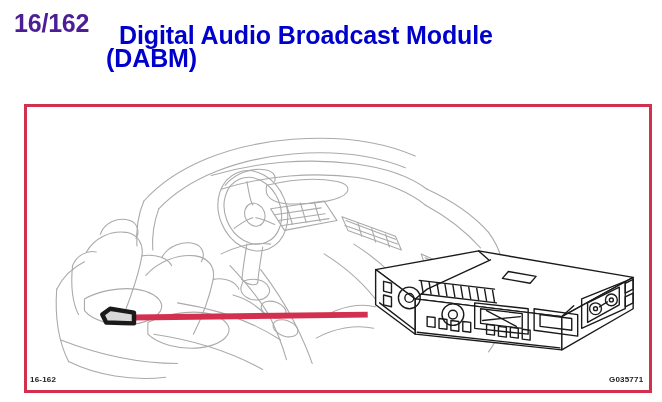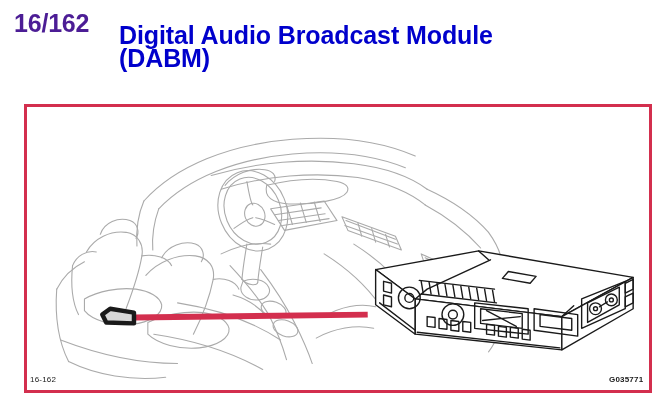--- a/index.html
+++ b/index.html
@@ -39,21 +39,21 @@
     top: 9px;
     font-size: 25px;
     font-weight: bold;
     color: #0000CC;
     letter-spacing: -0.1px;
     white-space: nowrap;
     margin-top: 12px;
   }
   #title-line2 {
     position: absolute;
-    left: 119px;
+    left: 106px;
     top: 44px;
     font-size: 25px;
     font-weight: bold;
     color: #0000CC;
     letter-spacing: -0.1px;
     white-space: nowrap;
   }
 
   
   #illustration-frame {
@@ -73,21 +73,21 @@
     width: 100%;
     height: 100%;
   }
 
   
   #figure-id-left {
     position: absolute;
     left: 30px;
     top: 375px;
     font-size: 8px;
-    font-weight: normal;
+    font-weight: bold;
     color: #1a1a1a;
     letter-spacing: 0.2px;
   }
   #figure-id-right {
     position: absolute;
     left: 609px;
     top: 375px;
     font-size: 8px;
     font-weight: bold;
     color: #1a1a1a;

